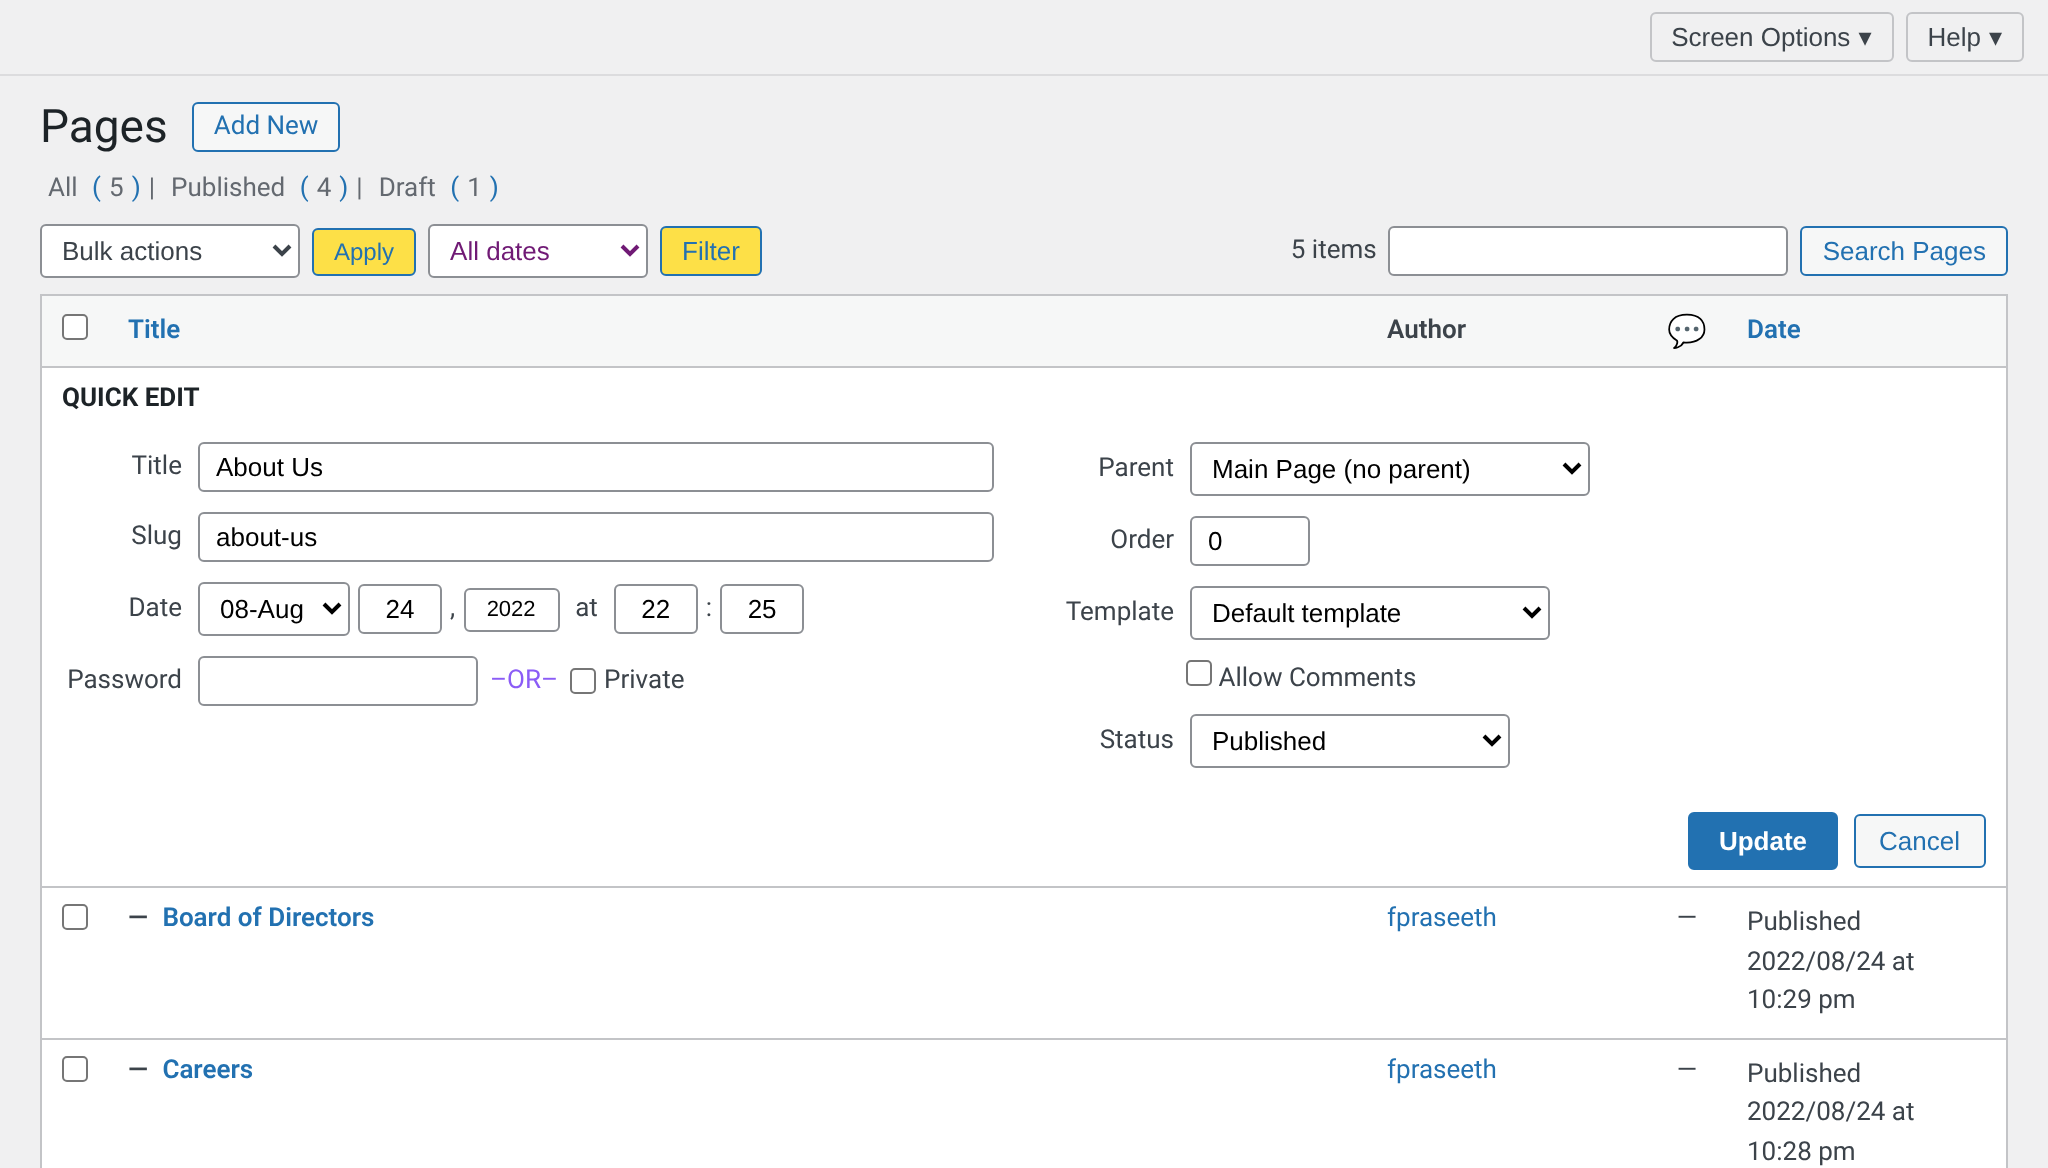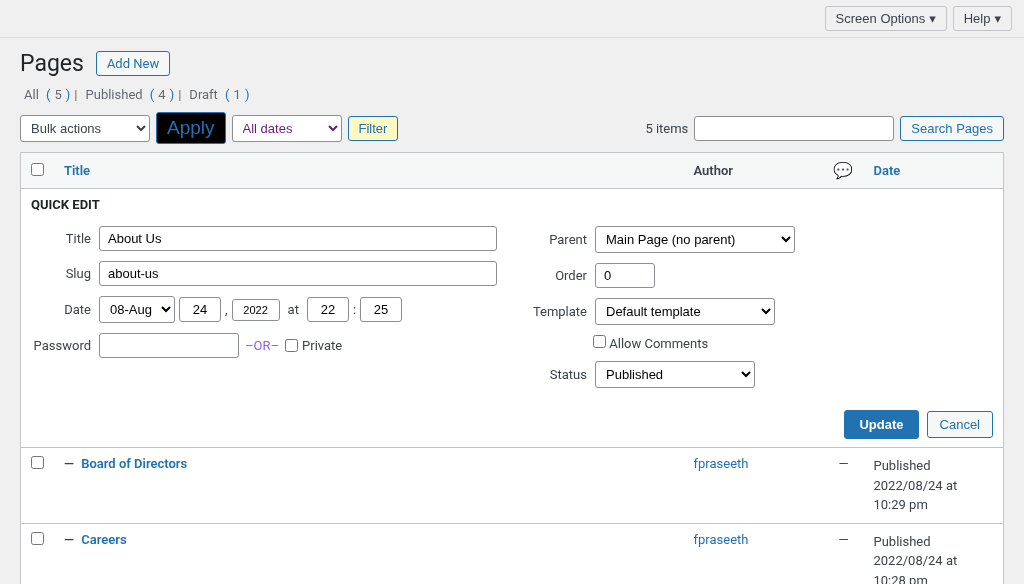--- a/index.html
+++ b/index.html
@@ -97,40 +97,40 @@
       padding: 4px 6px;
       border: 1px solid #8c8f94;
       border-radius: 3px;
       background: #fff;
       font-size: 13px;
       color: #3c434a;
       cursor: pointer;
       min-width: 130px;
     }
     .apply-btn {
-      background: #000000;
+      background: #fde047;
       border: 1px solid #2271b1;
       border-radius: 3px;
       color: #2271b1;
       padding: 4px 10px;
-      font-size: 19px;
+      font-size: 12px;
       cursor: pointer;
     }
     .dates-select {
       padding: 4px 6px;
       border: 1px solid #8c8f94;
       border-radius: 3px;
       background: #fff;
       font-size: 13px;
       color: #701a75;
       cursor: pointer;
       min-width: 110px;
     }
     .filter-btn {
-      background: #fef9c3;
+      background: #fde047;
       border: 1px solid #2271b1;
       border-radius: 3px;
       color: #2271b1;
       padding: 4px 10px;
       font-size: 13px;
       cursor: pointer;
     }
     .search-input {
       padding: 4px 8px;
       border: 1px solid #8c8f94;

